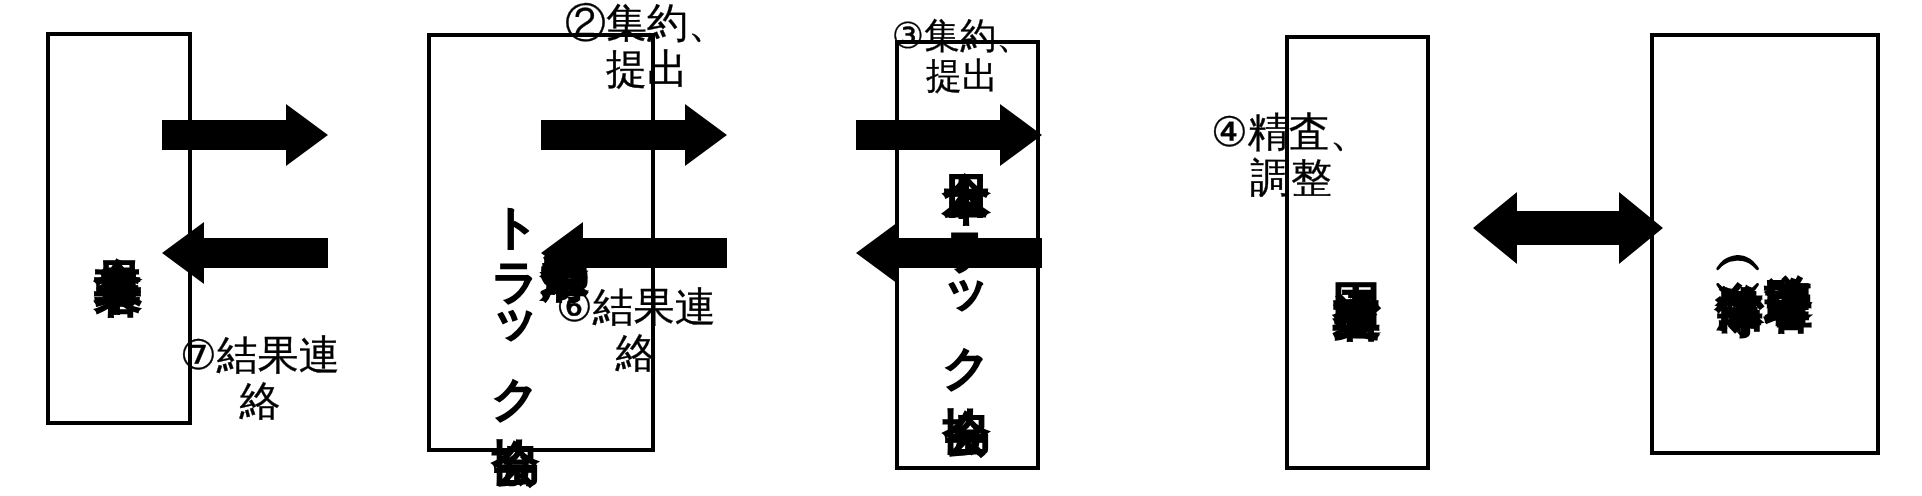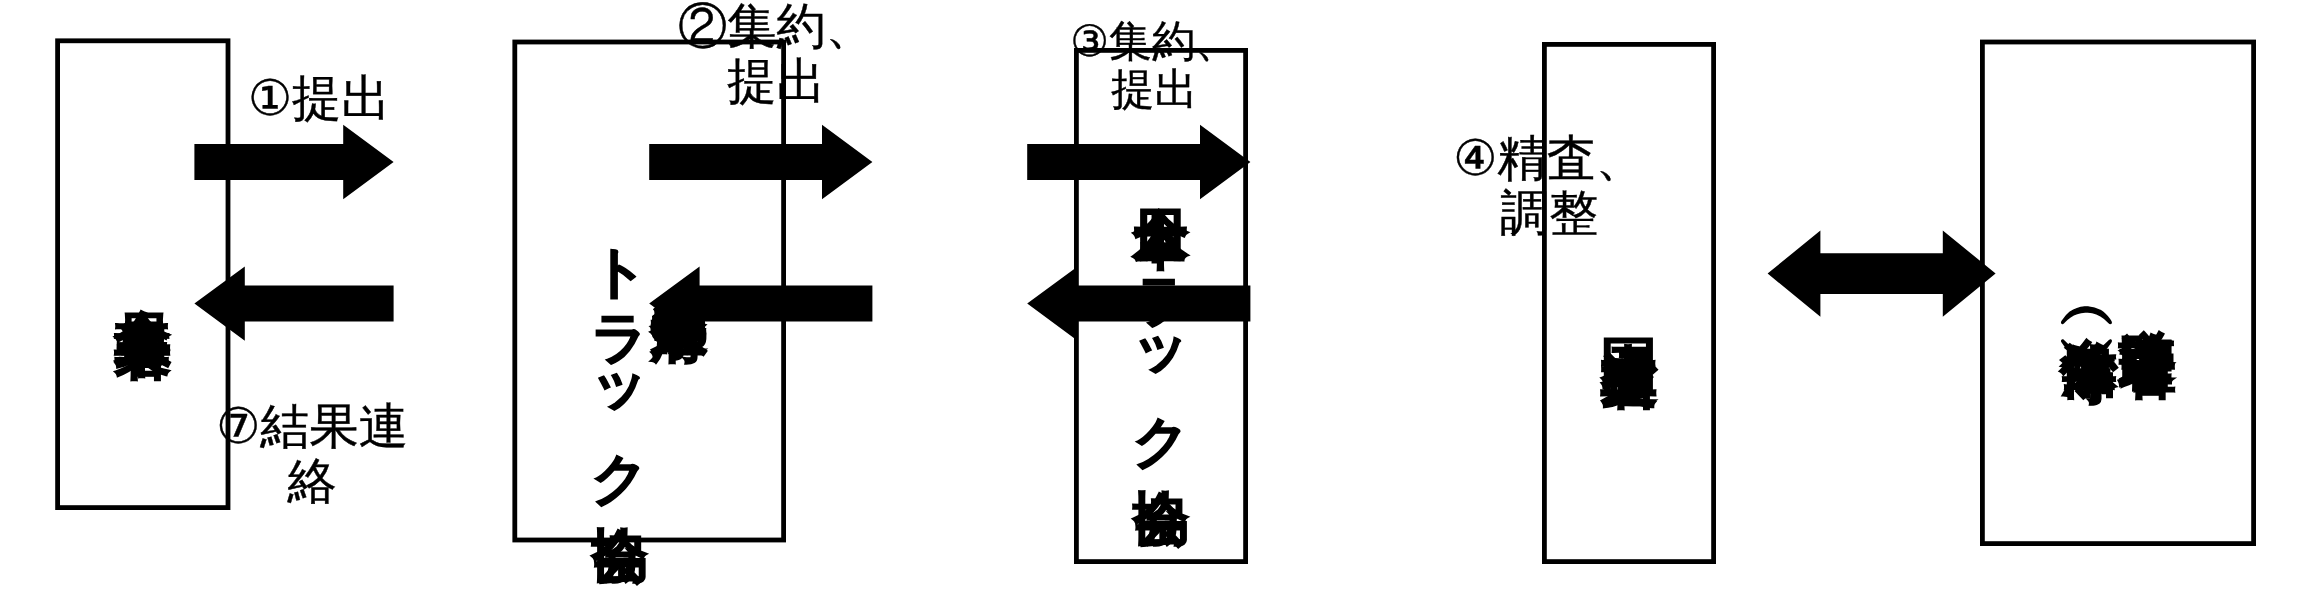--- a/index.html
+++ b/index.html
@@ -77,21 +77,20 @@
 
   <div class="box" style="left:1285px; top:35px; width:145px; height:435px;">
     <span class="vcol" style="font-size:47px;">国土交通省</span>
   </div>
 
   <div class="box" style="left:1650px; top:33px; width:230px; height:422px;">
     <span class="vcol" style="font-size:47px;">道路管理者</span>
     <span class="vcol" style="font-size:47px; margin-top:10px;">（自治体等）</span>
   </div>
 
-  <div class="arrow-label" style="left:186px; top:60px; width:160px; font-size:41px;">①提出</div>
   <svg class="arrow-svg" viewBox="0 0 166 62" style="left:162px; top:104px; width:166px; height:62px;">
     <path d="M0,16 L124,16 L124,0 L166,31 L124,62 L124,46 L0,46 Z"></path>
   </svg>
 
   <div class="arrow-label" style="left:551px; top:4px; width:192px; font-size:41px;font-family:Liberation Mono, monospace;">②集約、
 提出</div>
   <svg class="arrow-svg" viewBox="0 0 186 62" style="left:541px; top:104px; width:186px; height:62px;">
     <path d="M0,16 L144,16 L144,0 L186,31 L144,62 L144,46 L0,46 Z"></path>
   </svg>
 
@@ -107,19 +106,20 @@
     <path d="M0,36 L44,0 L44,19 L146,19 L146,0 L190,36 L146,72 L146,53 L44,53 L44,72 Z"></path>
   </svg>
 
   <svg class="arrow-svg" viewBox="0 0 186 62" style="left:856px; top:222px; width:186px; height:62px;">
     <path d="M186,16 L42,16 L42,0 L0,31 L42,62 L42,46 L186,46 Z"></path>
   </svg>
 
   <svg class="arrow-svg" viewBox="0 0 186 62" style="left:541px; top:222px; width:186px; height:62px;">
     <path d="M186,16 L42,16 L42,0 L0,31 L42,62 L42,46 L186,46 Z"></path>
   </svg>
+  <div class="arrow-label" style="left:536px; top:285px; width:200px; font-size:41px;">⑥結果連絡</div>
 
   <svg class="arrow-svg" viewBox="0 0 166 62" style="left:162px; top:222px; width:166px; height:62px;">
     <path d="M166,16 L42,16 L42,0 L0,31 L42,62 L42,46 L166,46 Z"></path>
   </svg>
   <div class="arrow-label" style="left:160px; top:285px; width:200px; font-size:41px;margin-top:48px;">⑦結果連絡</div>
 
 </div>
 
 </body></html>

